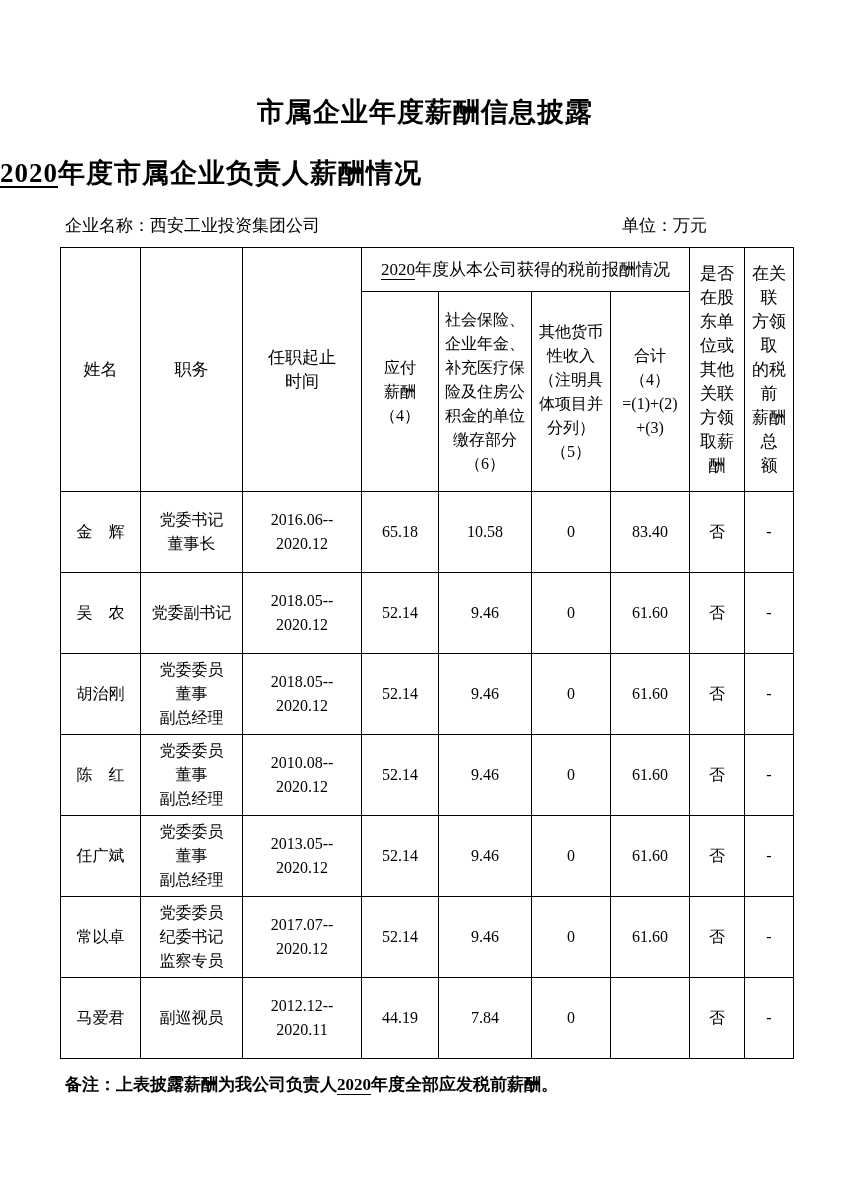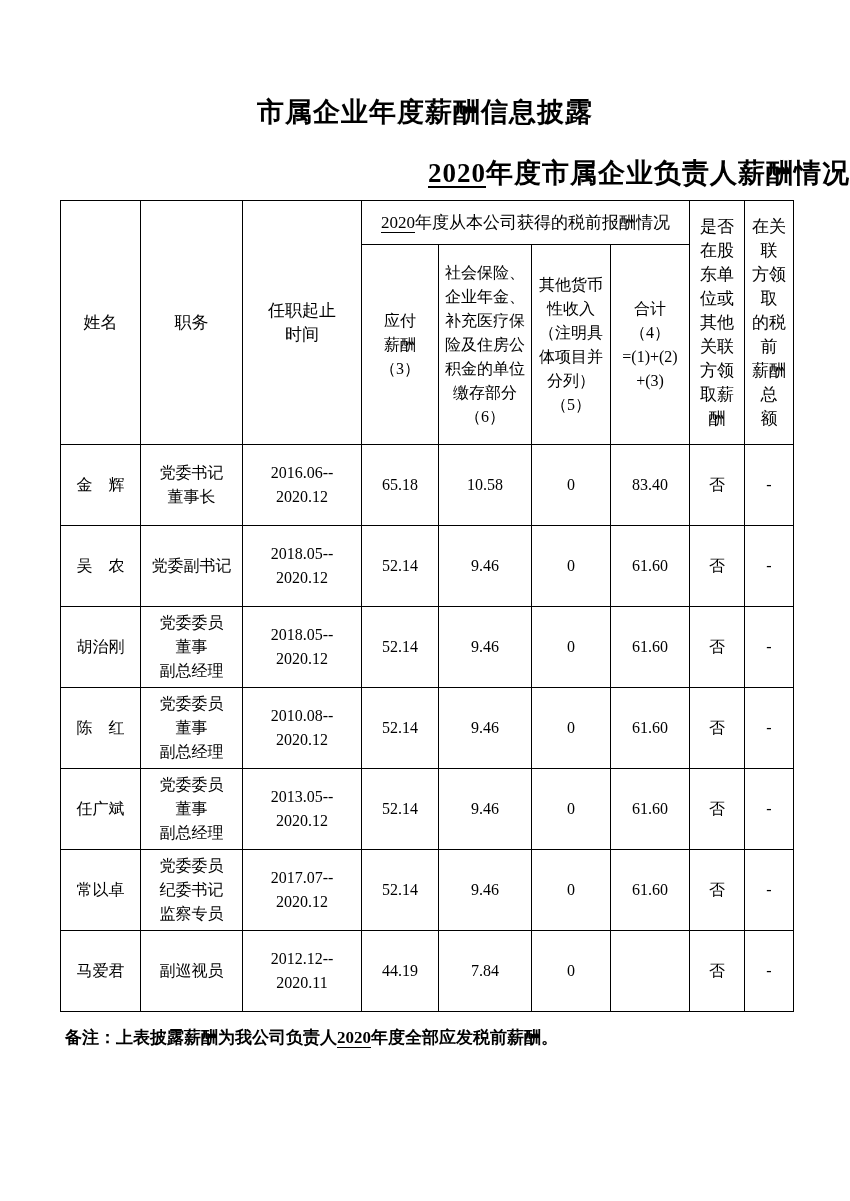--- a/index.html
+++ b/index.html
@@ -20,21 +20,21 @@
     margin: 0;
     padding-top: 94px;
     text-align: center;
     font-size: 27px;
     font-weight: bold;
     line-height: 36px;
     letter-spacing: 1px;
   }
   .subtitle {
     margin: 25px 0 0 0;
-    text-align: right;
+    text-align: left;
     font-size: 27px;
     font-weight: bold;
     line-height: 36px;
     letter-spacing: 1px;
   }
   .u { text-decoration: underline; text-underline-offset: 4px; }
 
   .info-row {
     margin: 22px 143px 0 65px;
     display: flex;
@@ -74,20 +74,24 @@
 </style>
 </head>
 <body>
 
 <div class="page">
 
   <h1 class="title">市属企业年度薪酬信息披露</h1>
 
   <h2 class="subtitle"><span class="u">2020</span><span>年度市属企业负责人薪酬情况</span></h2>
 
+  <div class="info-row">
+    <span>企业名称：西安工业投资集团公司</span>
+    <span>单位：万元</span>
+  </div>
 
   <table class="salary">
     <colgroup>
       <col style="width:80px">
       <col style="width:102px">
       <col style="width:119px">
       <col style="width:77px">
       <col style="width:93px">
       <col style="width:79px">
       <col style="width:79px">
@@ -112,21 +116,21 @@
 酬</th>
         <th rowspan="2">在关联
 方领取
 的税前
 薪酬总
 额</th>
       </tr>
       <tr class="head-row">
         <th>应付
 薪酬
-（3）</th>
+（4）</th>
         <th>社会保险、
 企业年金、
 补充医疗保
 险及住房公
 积金的单位
 缴存部分
 （6）</th>
         <th>其他货币
 性收入
 （注明具

